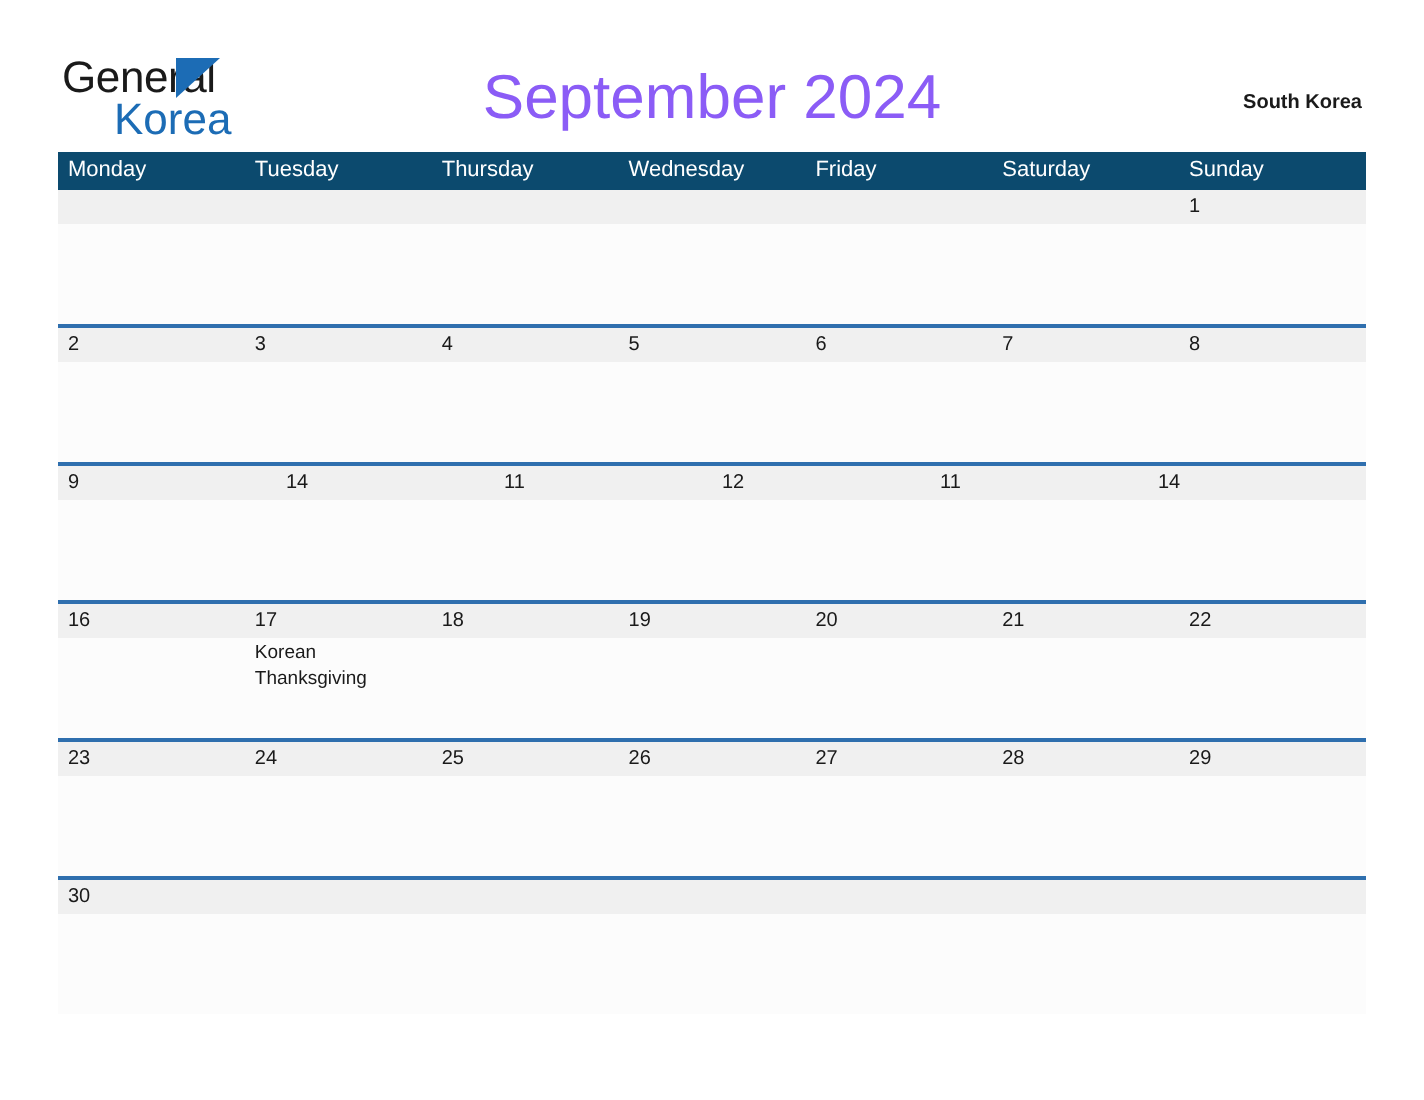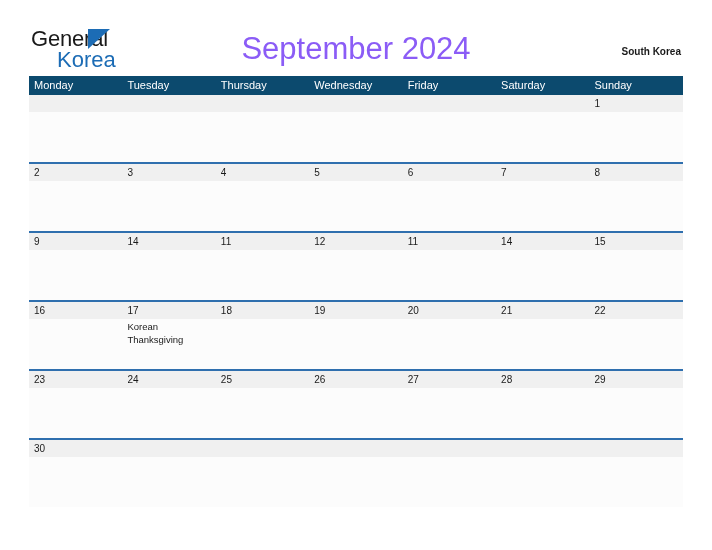--- a/index.html
+++ b/index.html
@@ -241,23 +241,20 @@
           </div>
           <div class="day-cell">
             <span class="day-number">12</span>
           </div>
           <div class="day-cell">
             <span class="day-number">11</span>
           </div>
           <div class="day-cell">
             <span class="day-number">14</span>
           </div>
-          <div class="day-cell">
-            <span class="day-number">15</span>
-          </div>
         </div>
       </div>
       <div class="week-row">
         <div class="date-band"></div>
         <div class="day-cells">
           <div class="day-cell">
             <span class="day-number">16</span>
           </div>
           <div class="day-cell">
             <span class="day-number">17</span>

